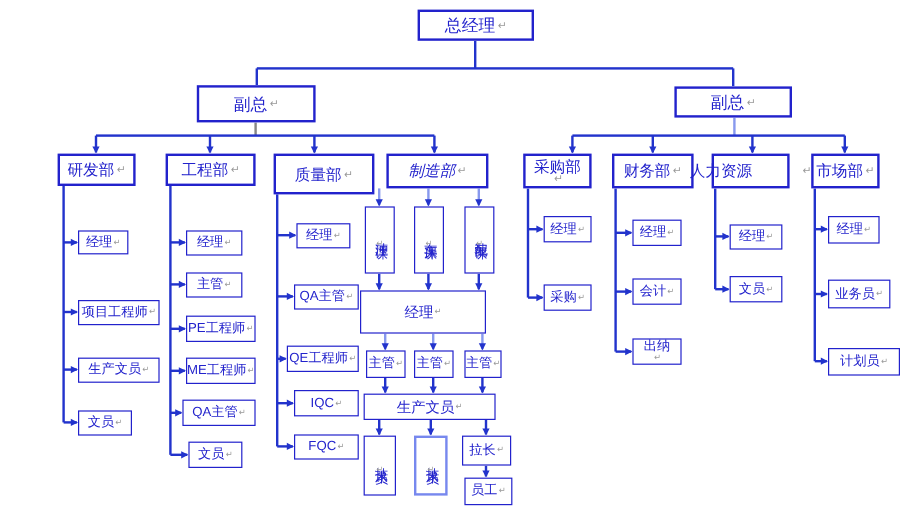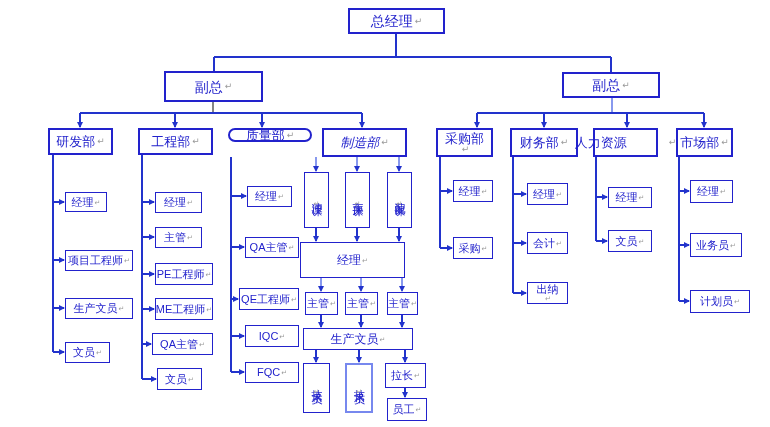--- a/index.html
+++ b/index.html
@@ -184,21 +184,21 @@
         <span class="mark">↵</span>
       </div>
       <div class="node dept" style="left: 48px; top: 128px; width: 65px; height: 27px;">
         <span class="label">研发部</span>
         <span class="mark">↵</span>
       </div>
       <div class="node dept" style="left: 138px; top: 128px; width: 75px; height: 27px;">
         <span class="label">工程部</span>
         <span class="mark">↵</span>
       </div>
-      <div class="node dept" style="left: 228px; top: 128px; width: 84px; height: 14px; border-radius: 13px;">
+      <div class="node dept" style="left: 228px; top: 128px; width: 84px; height: 34px;">
         <span class="label">质量部</span>
         <span class="mark">↵</span>
       </div>
       <div class="node dept" style="left: 322px; top: 128px; width: 85px; height: 29px; font-style: italic;">
         <span class="label">制造部</span>
         <span class="mark">↵</span>
       </div>
       <div class="node dept" style="left: 436px; top: 128px; width: 57px; height: 29px; flex-direction: column;">
         <span class="label">采购部</span>
         <span class="mark">↵</span>

